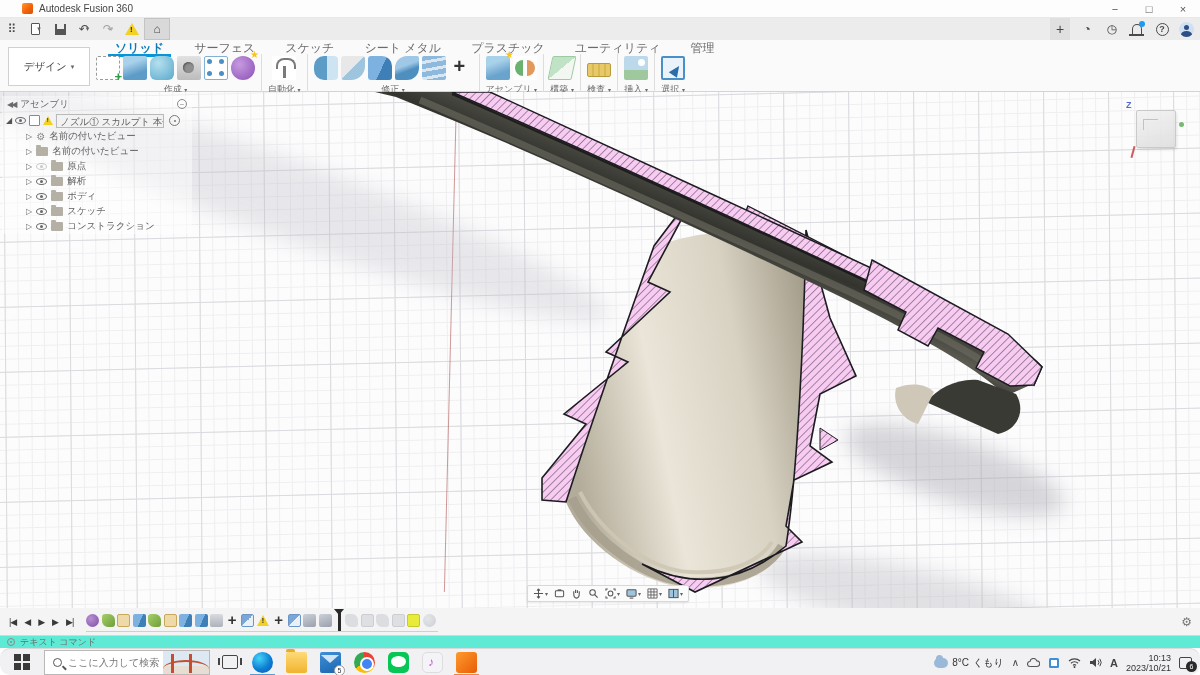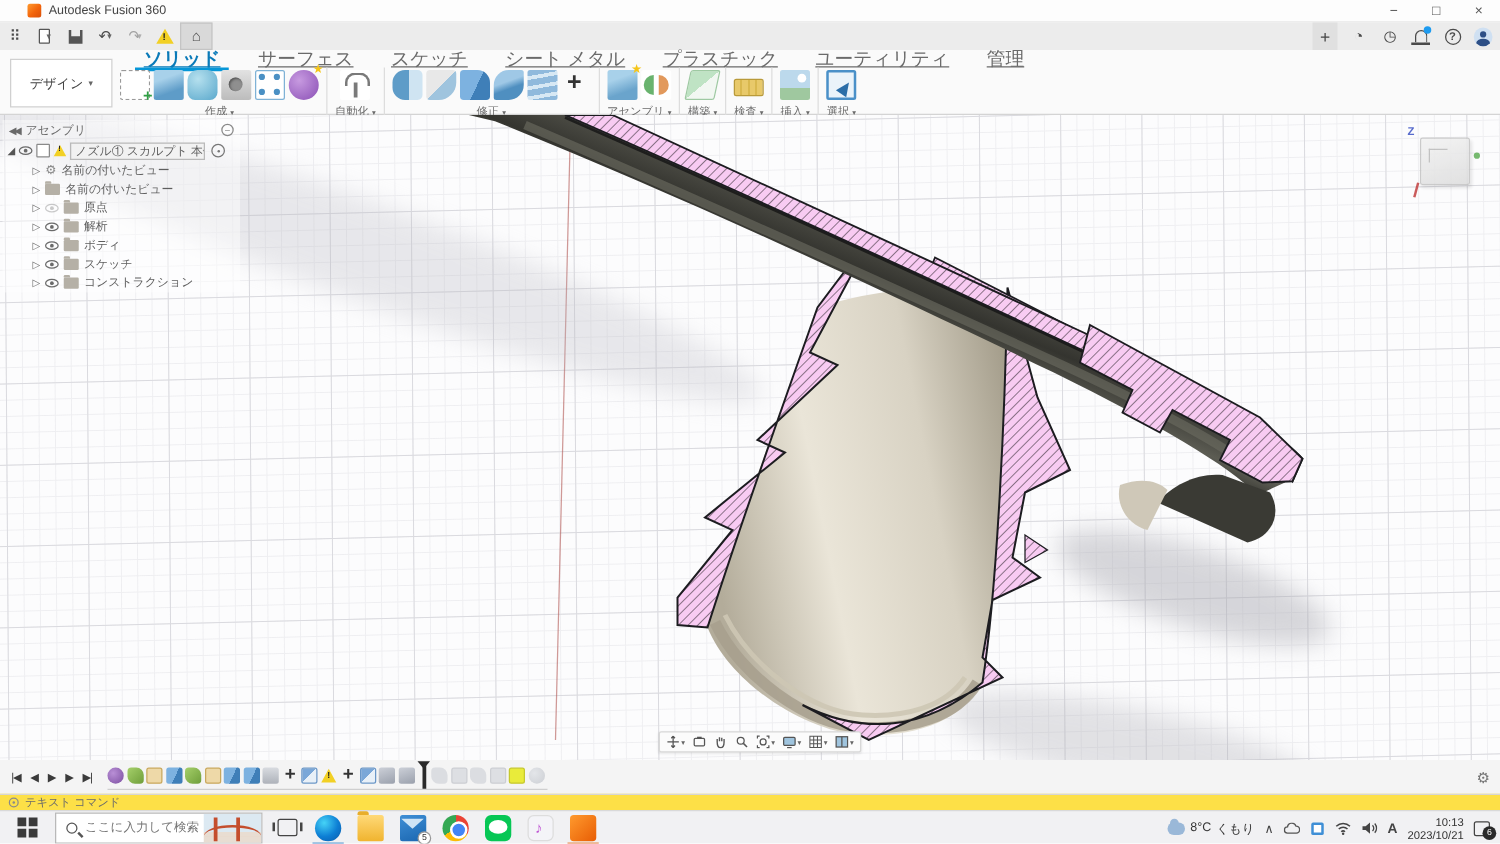--- a/index.html
+++ b/index.html
@@ -38,21 +38,21 @@
   .helpq { width:13px; height:13px; border:1.5px solid #4a4a4a; border-radius:50%; font-size:9px; display:flex; align-items:center; justify-content:center; color:#4a4a4a; font-weight:bold;}
   .avatar { width:15px; height:15px; border-radius:50%; background:#cfe0f2; position:relative; overflow:hidden; }
   .avatar:before { content:""; position:absolute; left:5px; top:3px; width:5px; height:5px; border-radius:50%; background:#2d4f86; }
   .avatar:after { content:""; position:absolute; left:2px; top:9px; width:11px; height:7px; border-radius:50% 50% 0 0; background:#2d4f86; }
 
   
   .ribbon { position:absolute; left:0; top:40px; width:1200px; height:52px; background:#fafafa; border-bottom:1px solid #d4d4d4; }
   .design-box { position:absolute; left:8px; top:7px; width:82px; height:39px; background:#fff; border:1px solid #d0d0d0; display:flex; align-items:center; justify-content:center; gap:4px; font-size:10.5px; color:#444; }
   .design-box .caret { font-size:7px; color:#666; }
   .rtabs { position:absolute; left:100px; top:2px; display:flex; }
-  .rtab { padding:0 15px; font-size:15px; color:#6a6a6a; height:13px; line-height:12px; position:relative; white-space:nowrap;text-decoration:underline; }
+  .rtab { padding:0 15px; font-size:12px; color:#6a6a6a; height:13px; line-height:12px; position:relative; white-space:nowrap; }
   .rtab.active { color:#0a7ab8; font-weight:bold; }
   .rtab.active:after { content:""; position:absolute; left:8px; right:8px; bottom:-2px; height:3px; background:#0696d7; }
   .rgroups { position:absolute; left:92px; top:14px; display:flex; align-items:flex-start; }
   .rgroup { display:flex; flex-direction:column; align-items:center; padding:0 4px; }
   .rgroup .gicons { display:flex; align-items:center; gap:3px; height:27px; }
   .rgroup .glabel { margin-top:2px; font-size:9px; color:#6b6b6b; white-space:nowrap; }
   .rgroup .glabel .caret { font-size:6px; }
   .rsep { width:1px; height:44px; background:#ddd; margin:0 2px; }
   .ricn { width:24px; height:24px; position:relative; border-radius:2px; }
   .i-sketch { border:1.5px dashed #9a9a9a; background:#fff; }
@@ -154,26 +154,26 @@
   .tl-item.combine { background:linear-gradient(160deg,#ccd0d8,#9aa0ac); }
   .tl-item.playhead { width:3px; height:20px; background:#2a2a2a; border-radius:0; margin:0 4px; }
   .tl-item.playhead:before { content:""; position:absolute; left:-4px; top:-2px; width:0; height:0; border-left:5.5px solid transparent; border-right:5.5px solid transparent; border-top:6px solid #2a2a2a; }
   .tl-item.ghost-fillet { background:#c9cdd4; border-radius:3px 6px 3px 6px; opacity:.6; }
   .tl-item.ghost-box { background:#d4d7dc; border:1px solid #bcbfc6; opacity:.7; }
   .tl-item.highlight { background:#e9eb3a; border:1px solid #c6c82c; opacity:1; }
   .tl-item.ghost-form { background:radial-gradient(circle at 35% 35%,#d8dce2,#b2b6be); border-radius:50%; opacity:.6; }
   .tl-gear { position:absolute; right:8px; color:#777; font-size:12px; }
 
   
-  .textbar { position:absolute; left:0; top:635px; width:1200px; height:13px; background:#fde047; border-top:1px solid #d6d6d6; display:flex; align-items:center; font-size:9px; color:#6a6a6a; }
+  .textbar { position:absolute; left:0; top:635px; width:1200px; height:13px; background:#5eead4; border-top:1px solid #d6d6d6; display:flex; align-items:center; font-size:9px; color:#6a6a6a; }
   .textbar .tb-icon { width:8px; height:8px; border:1.5px solid #8a8a8a; border-radius:50%; margin:0 5px 0 7px; position:relative;}
   .textbar .tb-icon:after { content:""; position:absolute; left:1.5px; top:1.5px; width:2px; height:2px; background:#8a8a8a; border-radius:50%;}
 
   
-  .taskbar { position:absolute; left:0; top:648px; width:1200px; height:27px; background:#f1f1f3; border-top:1px solid #d9d9d9; display:flex; align-items:center; }
+  .taskbar { position:absolute; left:0; top:648px; width:1200px; height:27px; background:#f1f1f3; border-top:1px solid #d9d9d9; display:flex; align-items:center;border-radius:10px; }
   .start { width:44px; height:27px; display:flex; align-items:center; justify-content:center; }
   .start .panes { display:grid; grid-template-columns:7px 7px; grid-template-rows:7px 7px; gap:1.5px; }
   .start .panes i { background:#3a3a3a; }
   .searchbox { position:relative; width:166px; height:25px; background:#fff; border:1px solid #b9b9b9; display:flex; align-items:center; overflow:hidden; }
   .searchbox .mag { width:9px; height:9px; border:1.5px solid #555; border-radius:50%; margin-left:8px; position:relative; flex:none; }
   .searchbox .mag:after { content:""; position:absolute; left:8px; top:8px; width:5px; height:1.5px; background:#555; transform:rotate(45deg); }
   .searchbox input { border:none; outline:none; font-size:10px; color:#555; width:92px; margin-left:6px; font-family:"Liberation Sans",sans-serif; background:transparent;}
   .bridgeart { position:absolute; right:0; top:0; width:46px; height:25px; background:linear-gradient(#dce9f2 60%,#e8ddd2 60%); }
   .bridgeart:before { content:""; position:absolute; left:8px; top:3px; width:3px; height:19px; background:#c44e2e; box-shadow:18px 0 0 #c44e2e; }
   .bridgeart:after { content:""; position:absolute; left:0px; top:9px; width:46px; height:7px; border-top:2px solid #c44e2e; border-radius:50% 50% 0 0/100% 100% 0 0; }

